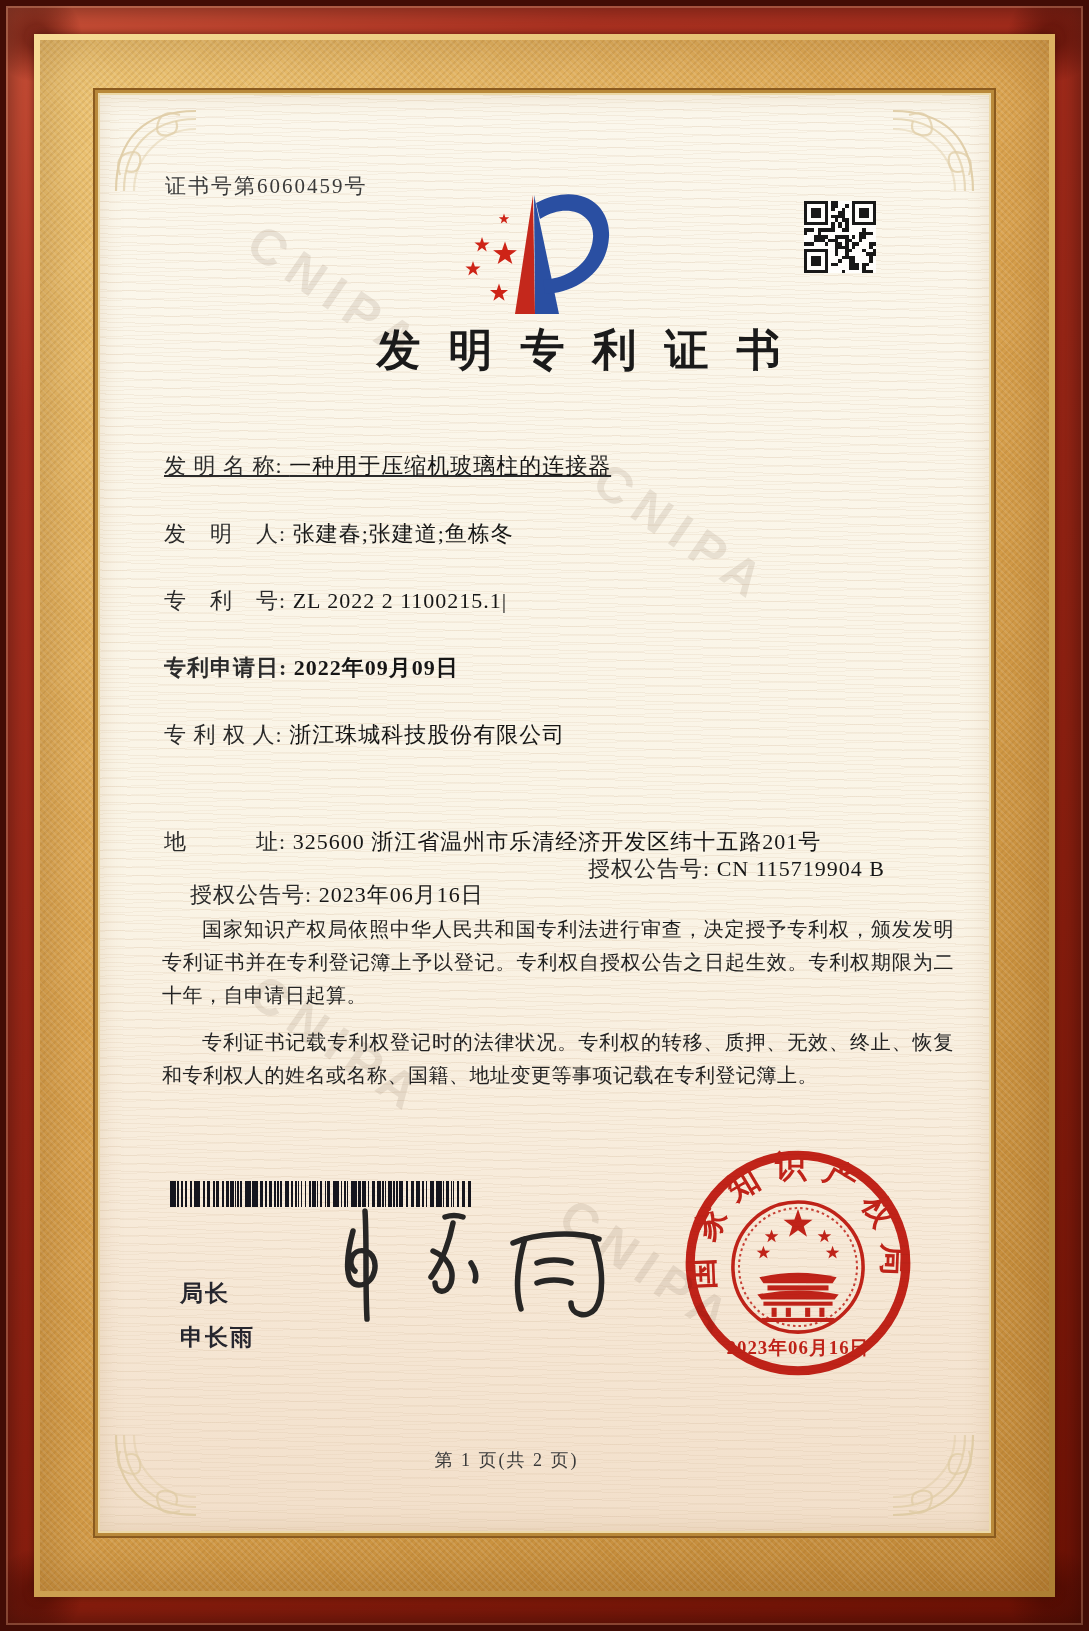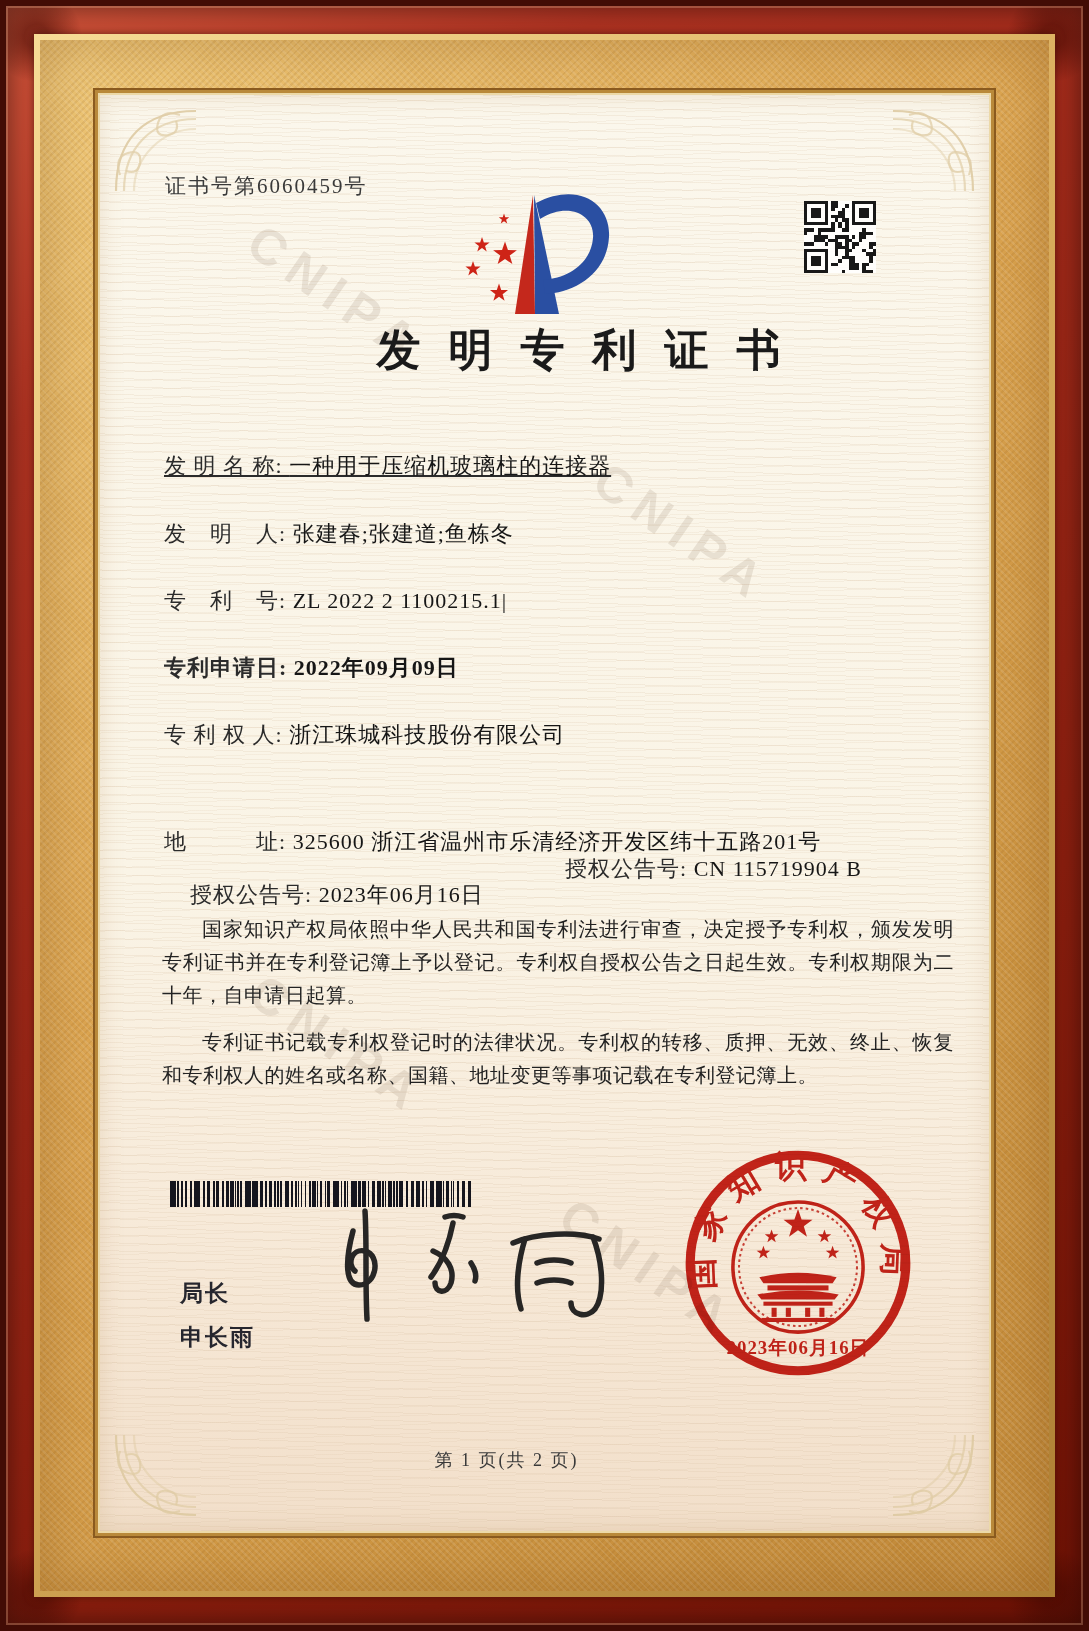--- a/index.html
+++ b/index.html
@@ -69,21 +69,21 @@
     left:0;top:226px;width:100%;margin:0;text-align:center;
     font-size:44px;font-weight:700;color:#1a1a1a;
     letter-spacing:28px;margin-right:-28px;padding-left:48px;
   }
   .field-row{left:64px;font-size:22px;letter-spacing:1px;color:#2b2b2b;white-space:pre;}
   .row-label{white-space:pre;}
   .row-value{color:#161616;}
   #row-0{top:356px;text-decoration:underline;} #row-1{top:424px;} #row-2{top:491px;}
   #row-3{top:558px;font-weight:bold;} #row-4{top:625px;} #row-5{top:732px;}
   #row-grant{top:759px;}
-  #grant-no-pair{position:absolute;left:401px;top:0;white-space:pre;}
+  #grant-no-pair{position:absolute;left:424px;top:0;white-space:pre;}
   #paragraphs{left:62px;top:818px;width:792px;font-size:20px;line-height:33px;color:#222;letter-spacing:.5px;text-align:justify;}
   #paragraphs p{margin:0 0 14px 0;text-indent:2em;}
   #barcode{left:70px;top:1086px;width:306px;height:26px;}
   #signature{left:215px;top:1108px;width:330px;height:120px;opacity:.92;}
   .officer{font-family:"Liberation Sans","DejaVu Sans",sans-serif;font-weight:700;font-size:23px;color:#26262e;letter-spacing:2px;margin-left:12px;}
   #director-label{left:68px;top:1183px;}
   #director-name{left:68px;top:1227px;}
   #seal{left:578px;top:1048px;width:240px;height:240px;mix-blend-mode:multiply;opacity:.95;}
   #footer{left:-38px;top:1353px;width:100%;text-align:center;font-size:18px;letter-spacing:2px;color:#3a3a3a;}
 </style>

